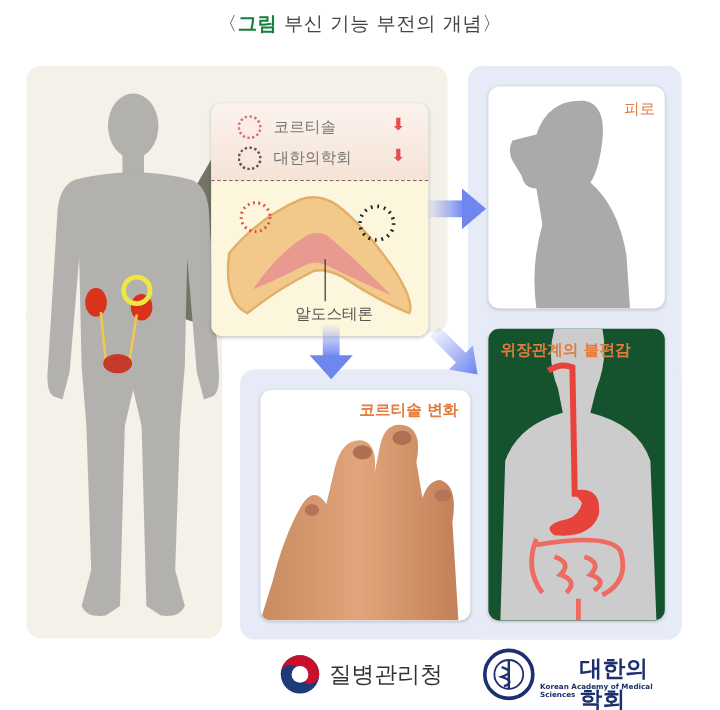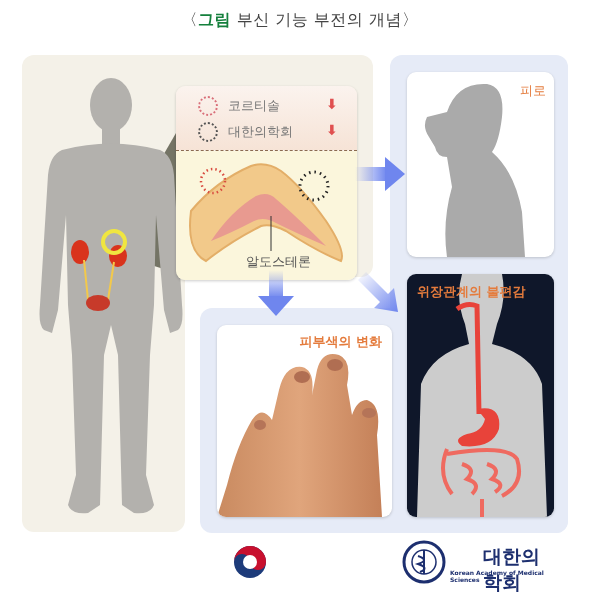--- a/index.html
+++ b/index.html
@@ -106,21 +106,21 @@
   <polygon points="0,8 8,0 30,22 36,16 40,40 16,36 22,30" fill="url(#gc)"></polygon>
 </svg>
 
 <div class="abs card" style="left:407px;top:72px;width:147px;height:185px;">
   <svg width="147" height="185" style="position:absolute;left:0;top:0;">
     <path d="M40,40 Q50,10 80,12 Q98,15 95,45 Q92,70 85,80 Q108,100 115,140 L118,185 L40,185 Q35,150 45,115 L40,85 Q30,85 28,75 L22,65 Q15,55 20,45 Z" fill="#aaaaaa"></path>
   </svg>
   <span class="abs label-orange" style="right:8px;top:10px;">피로</span>
 </div>
 
-<div class="abs card" style="left:407px;top:274px;width:147px;height:243px;background:#0f172a;">
+<div class="abs card" style="left:407px;top:274px;width:147px;height:243px;background:#14532d;">
   <svg width="147" height="243" style="position:absolute;left:0;top:0;">
     <path d="M55,0 L95,0 Q100,25 90,50 L85,70 Q125,80 135,110 L140,243 L10,243 L14,110 Q25,80 62,70 L58,50 Q48,25 55,0 Z" fill="#cccccc"></path>
     <path d="M50,35 Q60,28 70,32 L72,140" stroke="#e8433a" stroke-width="5" fill="none"></path>
     <path d="M70,135 Q95,130 92,155 Q85,175 55,172 Q45,165 60,160 Q75,158 78,145 Z" fill="#e8433a"></path>
     <path d="M40,175 Q30,200 45,220 M40,180 Q100,170 110,185 Q118,210 95,222 M55,190 Q70,195 60,205 Q75,210 65,220 M80,190 Q95,195 85,205 Q100,210 88,218 M75,225 L75,243" stroke="#ef6a60" stroke-width="4" fill="none"></path>
   </svg>
   <span class="abs label-orange" style="left:10px;top:9px;font-weight:bold;">위장관계의 불편감</span>
 </div>
 
 <div class="abs card" style="left:217px;top:325px;width:175px;height:192px;">
@@ -131,29 +131,30 @@
           <stop offset="0.5" stop-color="#e0a57c"></stop>
           <stop offset="1" stop-color="#c48058"></stop>
         </linearGradient>
       </defs>
     <path d="M0,192 L10,160 Q20,120 35,95 Q45,80 55,95 L62,65 Q68,40 85,42 Q98,45 95,70 L100,45 Q105,25 122,30 Q135,35 130,60 L135,90 Q140,75 150,75 Q165,80 160,110 L165,192 Z" fill="url(#skin)"></path>
     <ellipse cx="85" cy="52" rx="8" ry="6" fill="#b06e52"></ellipse>
     <ellipse cx="118" cy="40" rx="8" ry="6" fill="#b06e52"></ellipse>
     <ellipse cx="152" cy="88" rx="7" ry="5" fill="#b57458"></ellipse>
     <ellipse cx="43" cy="100" rx="6" ry="5" fill="#b57458"></ellipse>
   </svg>
-  <span class="abs label-orange" style="right:10px;top:8px;font-weight:bold;">피부색의 변화</span>
+  <span class="abs label-orange" style="right:10px;top:8px;font-weight:bold;">코르티솔 변화</span>
 </div>
 
 <div class="abs logos">
   <svg class="abs" style="left:0;top:4px;" width="36" height="36">
     <circle cx="18" cy="18" r="16" fill="#1d3b7a"></circle>
     <path d="M2,18 A16,16 0 0,1 34,18 A8,8 0 0,1 18,18 A8,8 0 0,0 2,18 Z" fill="#c8102e"></path>
     <circle cx="18" cy="18" r="7" fill="#ffffff"></circle>
   </svg>
+  <span class="abs" style="left:42px;top:9px;font-size:19px;color:#333;">질병관리청</span>
   <svg class="abs" style="left:170px;top:0;" width="44" height="44">
     <circle cx="22" cy="22" r="20" fill="#ffffff" stroke="#1d2f6f" stroke-width="3"></circle>
     <circle cx="22" cy="22" r="12" fill="none" stroke="#1d2f6f" stroke-width="1.5"></circle>
     <path d="M22,10 L22,34 M16,16 Q28,20 16,24 Q28,28 18,32" stroke="#1d2f6f" stroke-width="2" fill="none"></path>
   </svg>
   <span class="abs" style="left:218px;top:4px;font-size:19px;font-weight:bold;color:#1d2f6f;padding-left:33px;">대한의학회</span>
   <span class="abs" style="left:218px;top:29px;font-size:6px;color:#1d2f6f;font-weight:bold;">Korean Academy of Medical Sciences</span>
 </div>
 
 </body></html>

